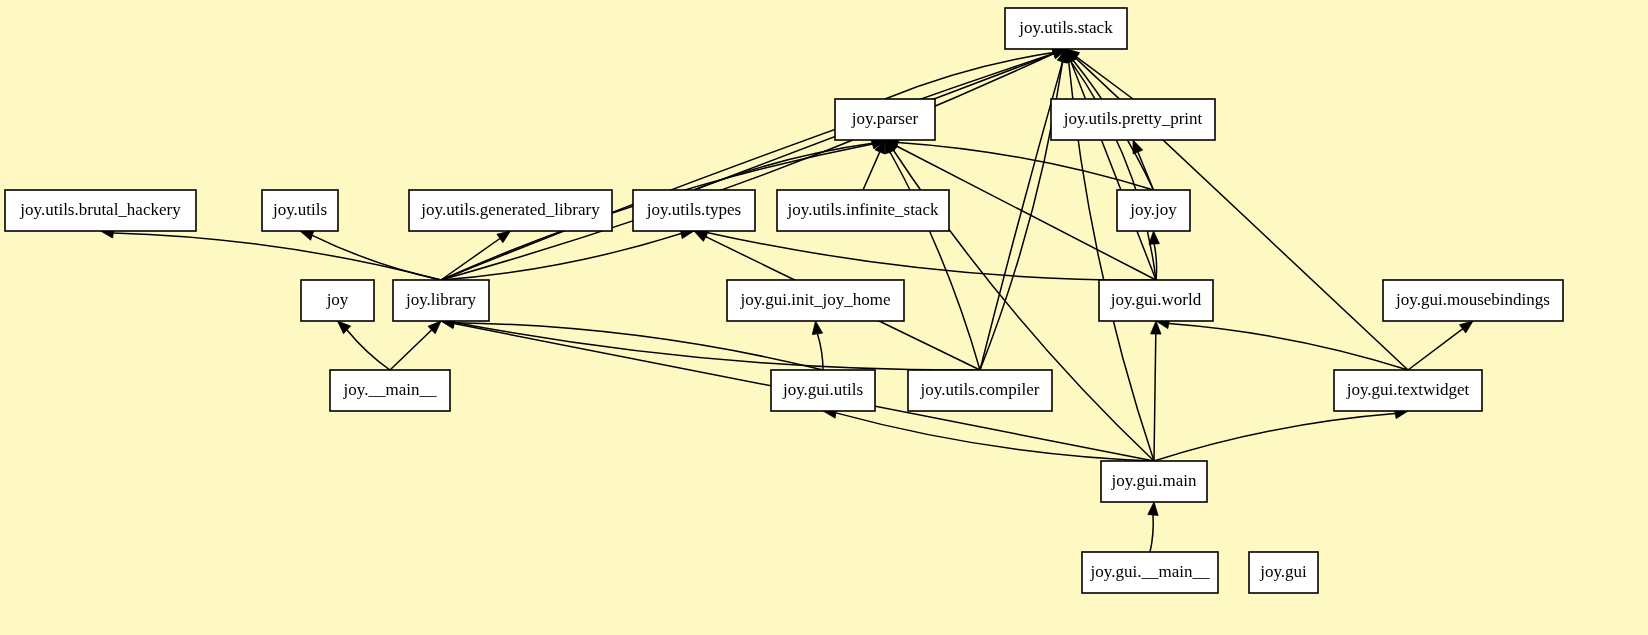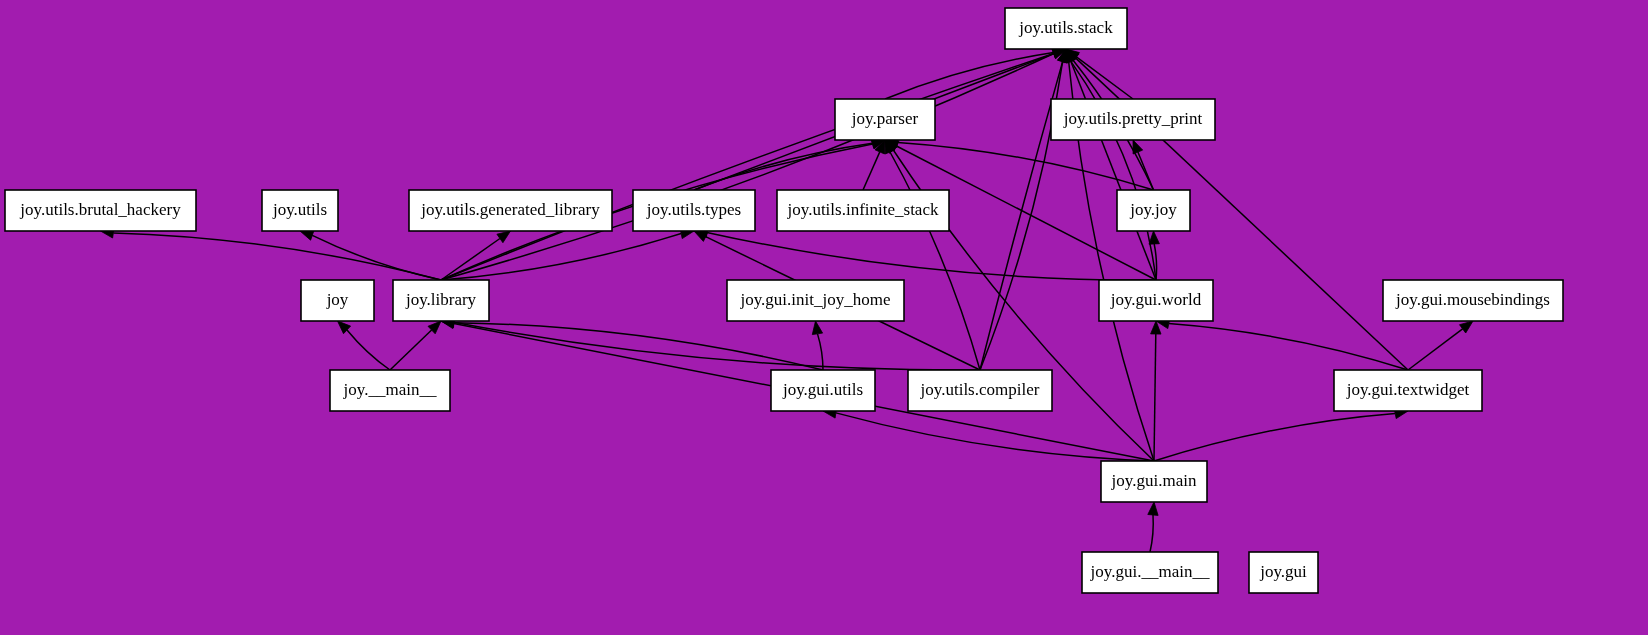--- a/index.html
+++ b/index.html
@@ -4,21 +4,21 @@
 <style>
   html, body {
     margin: 0;
     padding: 0;
     background: #ffffff;
   }
   #graph-root {
     position: relative;
     width: 1648px;
     height: 635px;
-    background: #a21caf;
+    background: #fef9c3;
     font-family: "Liberation Serif", "DejaVu Serif", serif;
     overflow: hidden;
     text-align: center;
   }
   svg#graph-canvas {
     position: absolute;
     top: 0;
     left: 0;
     width: 1648px;
     height: 635px;

